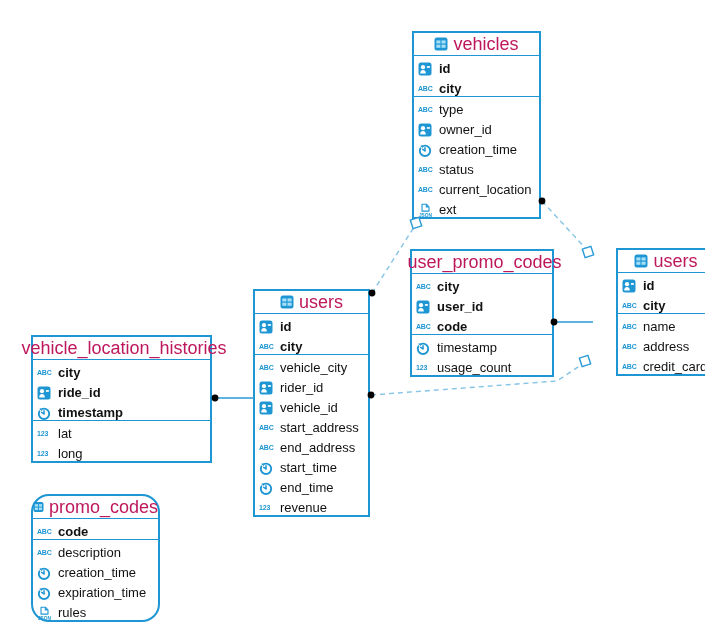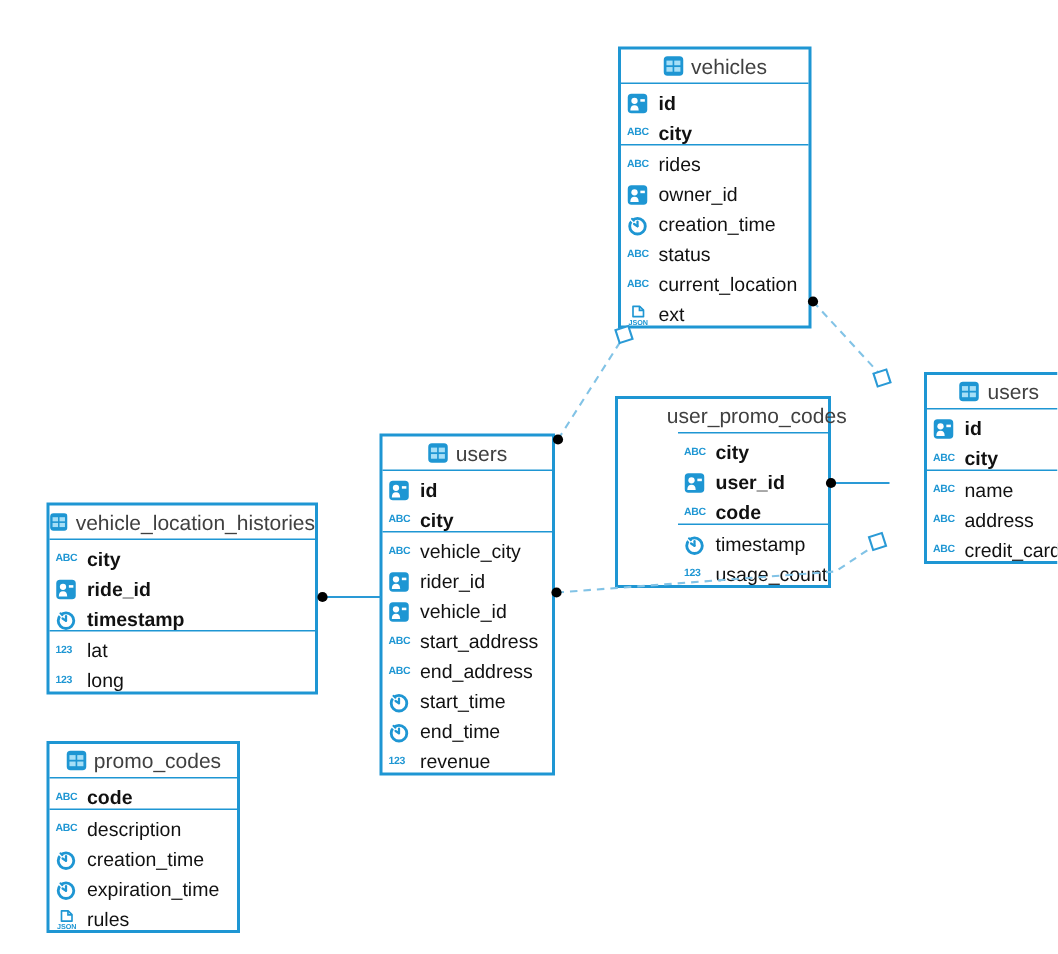--- a/index.html
+++ b/index.html
@@ -7,21 +7,21 @@
     position:relative;width:705px;height:636px;background:#ffffff;overflow:hidden;
     font-family:"Liberation Sans","DejaVu Sans",sans-serif;
   }
   #wires{position:absolute;left:0;top:0;width:705px;height:636px;pointer-events:none;z-index:5;}
   .table{
     position:absolute;background:#fff;border:2px solid #1e96d3;box-sizing:border-box;z-index:2;
   }
   .table-header{
     display:flex;align-items:center;justify-content:center;gap:5px;
     height:22px;border-bottom:1px solid #1e96d3;
-    font-size:14px;font-weight:500;color:#404040;white-space:nowrap;
+    font-size:18px;font-weight:500;color:#be185d;white-space:nowrap;
   }
   .section-keys{border-bottom:1px solid #1e96d3;}
   .row{
     display:flex;align-items:flex-end;gap:4px;height:20px;padding:0 5px 0 4px;
     font-size:13px;color:#111;white-space:nowrap;
   }
   .row.key{font-weight:700;}
   .icon-box{
     width:17px;height:14px;display:flex;align-items:center;justify-content:flex-start;
     flex:0 0 17px;
@@ -63,21 +63,21 @@
               <span class="glyph-text">ABC</span>
             </span>
             <span>city</span>
           </div>
         </div>
         <div>
           <div class="row">
             <span class="icon-box">
               <span class="glyph-text">ABC</span>
             </span>
-            <span>rides</span>
+            <span>type</span>
           </div>
           <div class="row">
             <span class="icon-box">
               <svg width="14" height="14" viewBox="0 0 14 14">
     <rect x="0.5" y="0.5" width="13" height="13" rx="2.5" fill="#1e96d3"></rect>
     <circle cx="5" cy="5.2" r="2.1" fill="#fff"></circle>
     <path d="M2.2 11.6 Q2.2 8.1 5 8.1 Q7.8 8.1 7.8 11.6 Z" fill="#fff"></path>
     <rect x="8.9" y="4.1" width="3" height="1.7" fill="#fff"></rect>
               </svg>
             </span>
@@ -112,21 +112,21 @@
               <svg width="15" height="15" viewBox="0 0 15 15">
     <path d="M4 1.2 h4.4 l2.6 2.6 v4.3 h-7 z" fill="#fff" stroke="#1e96d3" stroke-width="1.1" stroke-linejoin="round"></path>
     <path d="M8.3 1.2 v2.7 h2.7" fill="none" stroke="#1e96d3" stroke-width="1.1"></path>
     <text x="7.5" y="13.6" font-size="4.8" font-weight="bold" fill="#1e96d3" text-anchor="middle" font-family="Liberation Sans, sans-serif">JSON</text>
               </svg>
             </span>
             <span>ext</span>
           </div>
         </div>
       </div>
-      <div class="table" style="left: 410px; top: 264px; width: 144px; padding-left: 40px;">
+      <div class="table" style="left: 410px; top: 249px; width: 144px;">
         <div class="table-header">
           <svg width="14" height="14" viewBox="0 0 14 14">
     <rect x="0.5" y="0.5" width="13" height="13" rx="2.5" fill="#1e96d3"></rect>
     <rect x="2.3" y="3.4" width="4.1" height="3.1" fill="#a6dff7"></rect>
             <rect x="7.5" y="3.4" width="4.1" height="3.1" fill="#a6dff7"></rect>
     <rect x="2.3" y="7.7" width="4.1" height="3.1" fill="#a6dff7"></rect>
             <rect x="7.5" y="7.7" width="4.1" height="3.1" fill="#a6dff7"></rect>
           </svg>
           <span>user_promo_codes</span>
         </div>
@@ -380,21 +380,21 @@
             <span>lat</span>
           </div>
           <div class="row">
             <span class="icon-box">
               <span class="glyph-text">123</span>
             </span>
             <span>long</span>
           </div>
         </div>
       </div>
-      <div class="table" style="left: 31px; top: 494px; width: 129px;">
+      <div class="table" style="left: 31px; top: 494px; width: 129px; border-radius: 18px;">
         <div class="table-header">
           <svg width="14" height="14" viewBox="0 0 14 14">
     <rect x="0.5" y="0.5" width="13" height="13" rx="2.5" fill="#1e96d3"></rect>
     <rect x="2.3" y="3.4" width="4.1" height="3.1" fill="#a6dff7"></rect>
             <rect x="7.5" y="3.4" width="4.1" height="3.1" fill="#a6dff7"></rect>
     <rect x="2.3" y="7.7" width="4.1" height="3.1" fill="#a6dff7"></rect>
             <rect x="7.5" y="7.7" width="4.1" height="3.1" fill="#a6dff7"></rect>
           </svg>
           <span>promo_codes</span>
         </div>

